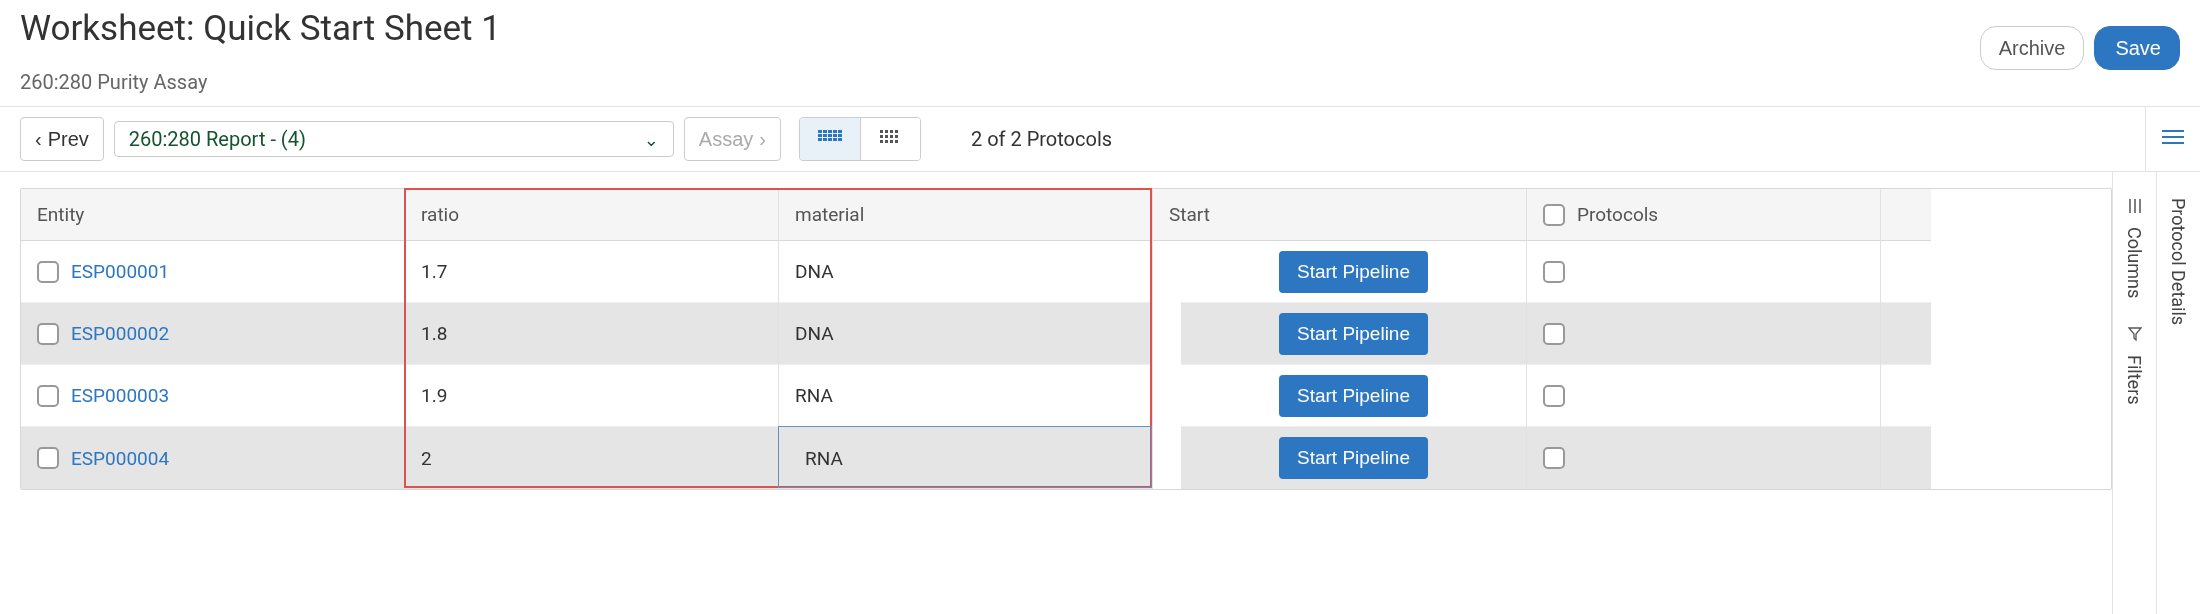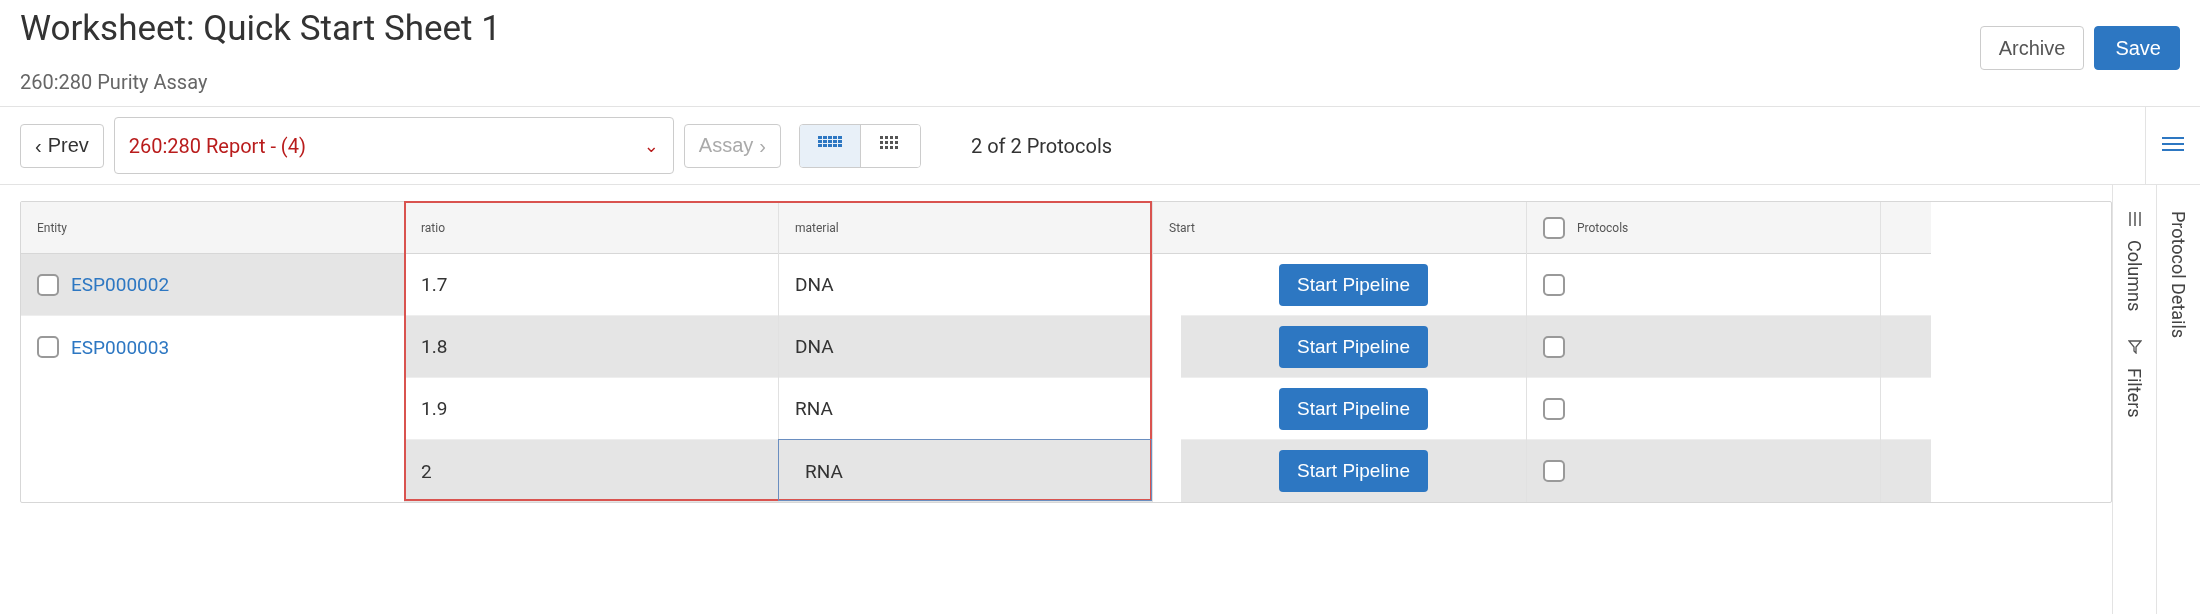--- a/index.html
+++ b/index.html
@@ -40,21 +40,21 @@
     display: flex;
     gap: 10px;
     padding-top: 18px;
   }
   .btn {
     display: inline-flex;
     align-items: center;
     justify-content: center;
     height: 44px;
     padding: 0 18px;
-    border-radius: 4px;
+    border-radius: 16px;
     font-size: 20px;
     cursor: pointer;
     border: 1px solid transparent;
     white-space: nowrap;
   }
   .btn-outline {
     background: #fff;
     border-color: #ccc;
     color: #555;
   }
@@ -90,28 +90,28 @@
     font-size: 20px;
     color: #333;
     cursor: pointer;
   }
   .nav-btn.disabled { color: #aaa; cursor: default; }
   .chev { font-size: 20px; line-height: 1; }
   .select {
     display: inline-flex;
     align-items: center;
     justify-content: space-between;
-    height: 57px;
+    height: 36px;
     min-width: 560px;
     padding: 8px 14px;
     background: #fff;
     border: 1px solid #ccc;
     border-radius: 4px;
     font-size: 20px;
-    color: #b91c1c;
+    color: #14532d;
     cursor: pointer;
   }
   .select .caret { font-size: 18px; }
   .view-toggle {
     display: inline-flex;
     border: 1px solid #ccc;
     border-radius: 4px;
     overflow: hidden;
     height: 44px;
     margin-left: 8px;
@@ -164,21 +164,21 @@
     flex-direction: column;
   }
   .col.right-border { border-right: 1px solid #e1e1e1; }
   .hd {
     background: #f5f5f5;
     border-bottom: 1px solid #d7d7d7;
     height: 52px;
     display: flex;
     align-items: center;
     padding: 0 16px;
-    font-size: 12px;
+    font-size: 19px;
     color: #555;
     gap: 12px;
   }
   .cell {
     height: 62px;
     display: flex;
     align-items: center;
     padding: 0 16px;
     border-bottom: 1px solid #eee;
     font-size: 19px;
@@ -331,27 +331,35 @@
 
   <div class="body-row">
     <div class="main-area">
       <div style="position:relative;">
         <div class="grid">
 
           <div class="col right-border" style="width:384px">
             <div class="hd">
                 <span>Entity</span>
               </div>
+            <div class="cell">
+              <span class="checkbox"></span>
+              <span class="entity-link">ESP000001</span>
+            </div>
             <div class="cell alt">
               <span class="checkbox"></span>
               <span class="entity-link">ESP000002</span>
             </div>
             <div class="cell">
               <span class="checkbox"></span>
               <span class="entity-link">ESP000003</span>
+            </div>
+            <div class="cell alt">
+              <span class="checkbox"></span>
+              <span class="entity-link">ESP000004</span>
             </div>
           </div>
 
           <div class="col right-border" style="width:374px">
             <div class="hd">
                 <span>ratio</span>
               </div>
             <div class="cell">1.7</div>
             <div class="cell alt">1.8</div>
             <div class="cell">1.9</div>

